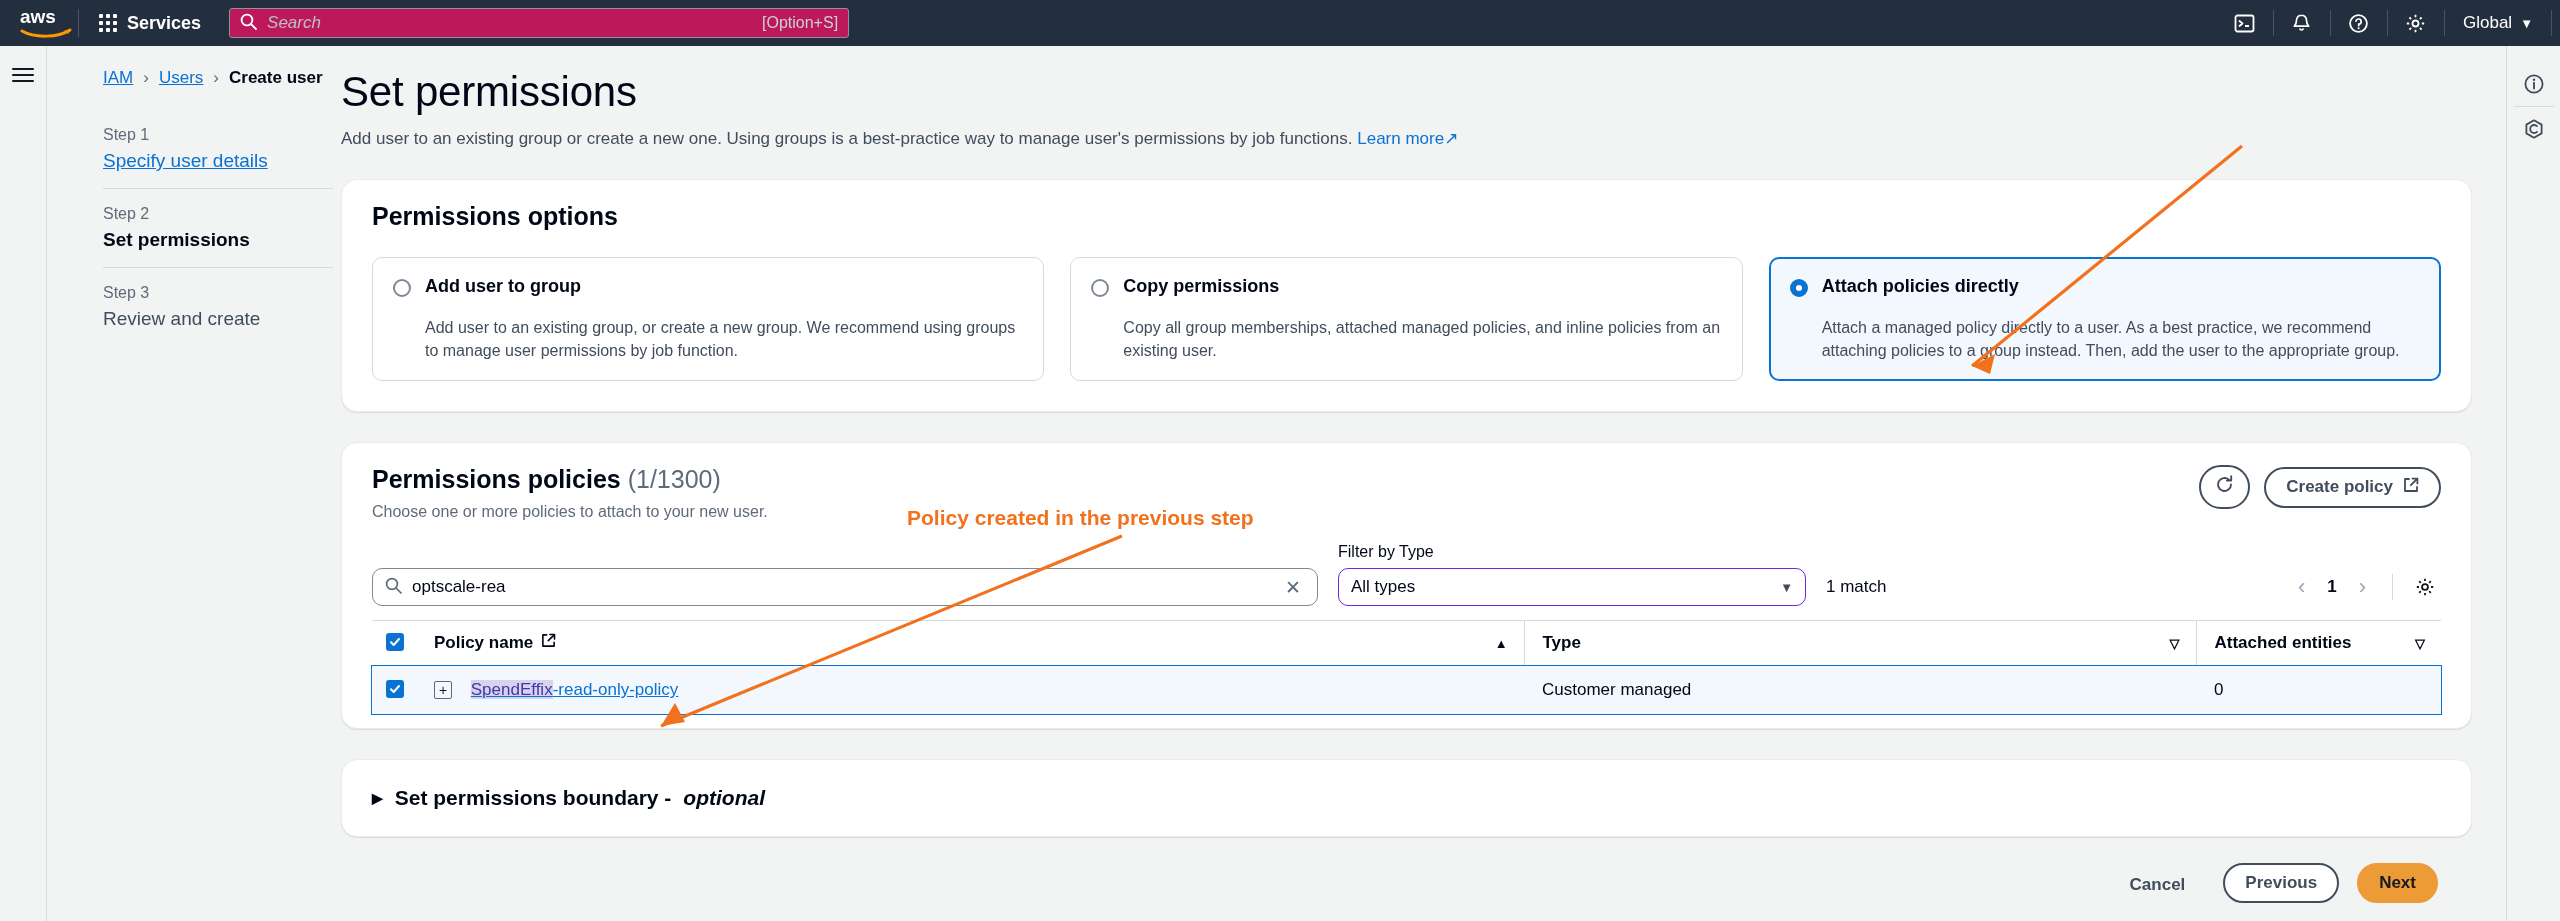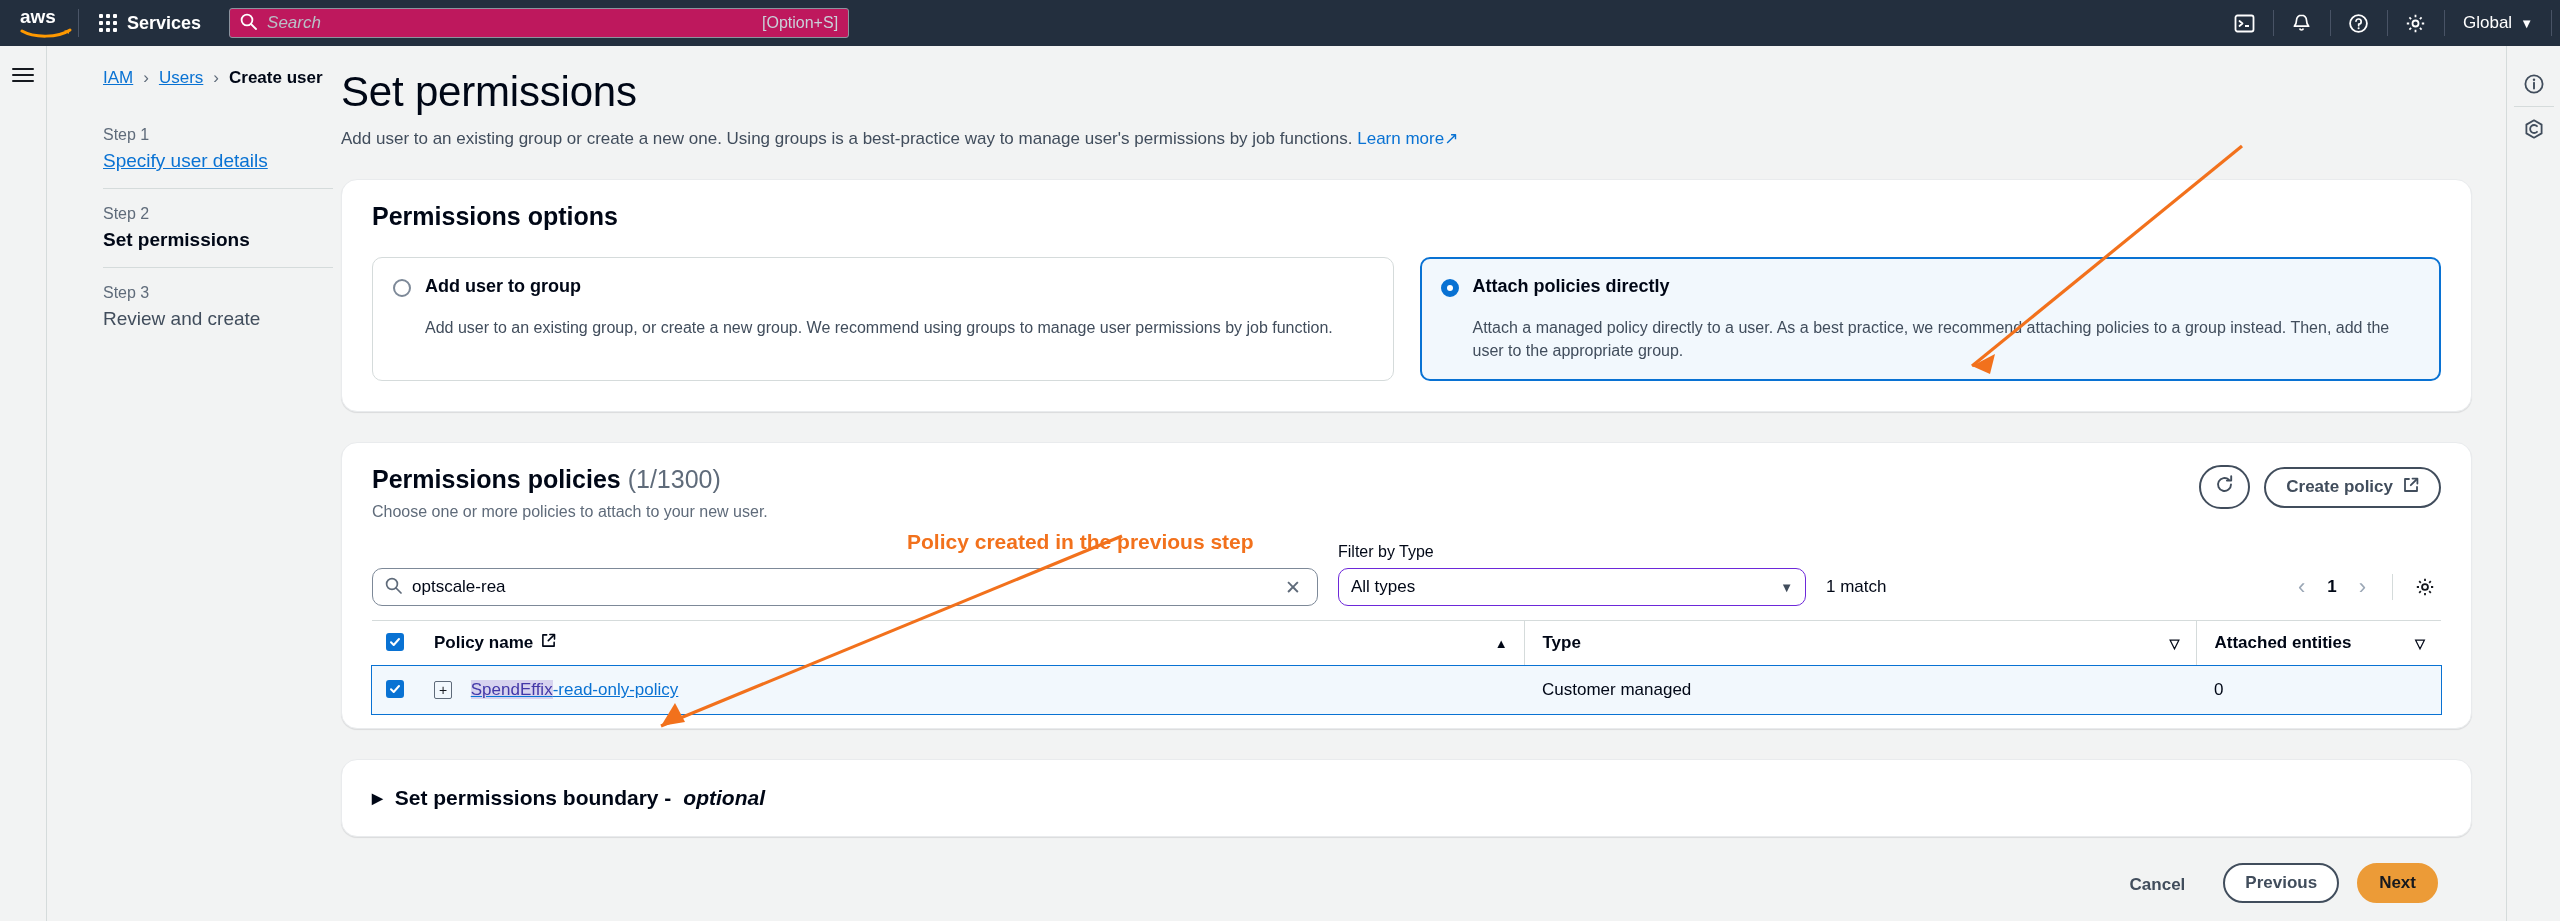--- a/index.html
+++ b/index.html
@@ -308,20 +308,27 @@
         <div class="card">
           <div class="card-head">
             <div class="card-title">Permissions options</div>
           </div>
           <div class="opt-row">
             <div class="opt">
               <span class="radio"></span>
               <span>
                 <span class="opt-label" style="display:block;">Add user to group</span>
                 <span class="opt-desc" style="display:block;">Add user to an existing group, or create a new group. We recommend using groups to manage user permissions by job function.</span>
+              </span>
+            </div>
+            <div class="opt">
+              <span class="radio"></span>
+              <span>
+                <span class="opt-label" style="display:block;">Copy permissions</span>
+                <span class="opt-desc" style="display:block;">Copy all group memberships, attached managed policies, and inline policies from an existing user.</span>
               </span>
             </div>
             <div class="opt selected">
               <span class="radio"></span>
               <span>
                 <span class="opt-label" style="display:block;">Attach policies directly</span>
                 <span class="opt-desc" style="display:block;">Attach a managed policy directly to a user. As a best practice, we recommend attaching policies to a group instead. Then, add the user to the appropriate group.</span>
               </span>
             </div>
           </div>
@@ -473,21 +480,21 @@
 
       </div>
     </div>
 
     <svg class="anno" style="left:0; top:0; width:2420px; height:875px;" viewBox="0 0 2420 875">
       <line x1="1925" y1="320" x2="2195" y2="100" stroke="#f2711c" stroke-width="3.2"></line>
       <polygon points="1925,320 1948,308 1943,328" fill="#f2711c"></polygon>
       <line x1="614" y1="680" x2="1075" y2="490" stroke="#f2711c" stroke-width="3.2"></line>
       <polygon points="614,680 638,676 628,657" fill="#f2711c"></polygon>
     </svg>
-    <div class="anno-text" style="left:860px; top:484px;">Policy created in the previous step</div>
+    <div class="anno-text" style="left:860px; top:460px;">Policy created in the previous step</div>
   </div>
 
   <div class="rightrail">
     <div class="rail-btn">
       <svg width="22" height="22" viewBox="0 0 22 22">
           <circle cx="11" cy="11" r="8.6" stroke="#414d5c" stroke-width="1.8" fill="none"></circle>
           <circle cx="11" cy="6.8" r="1.2" fill="#414d5c"></circle>
           <line x1="11" y1="9.8" x2="11" y2="15.6" stroke="#414d5c" stroke-width="1.9" stroke-linecap="round"></line>
         </svg>
     </div>

